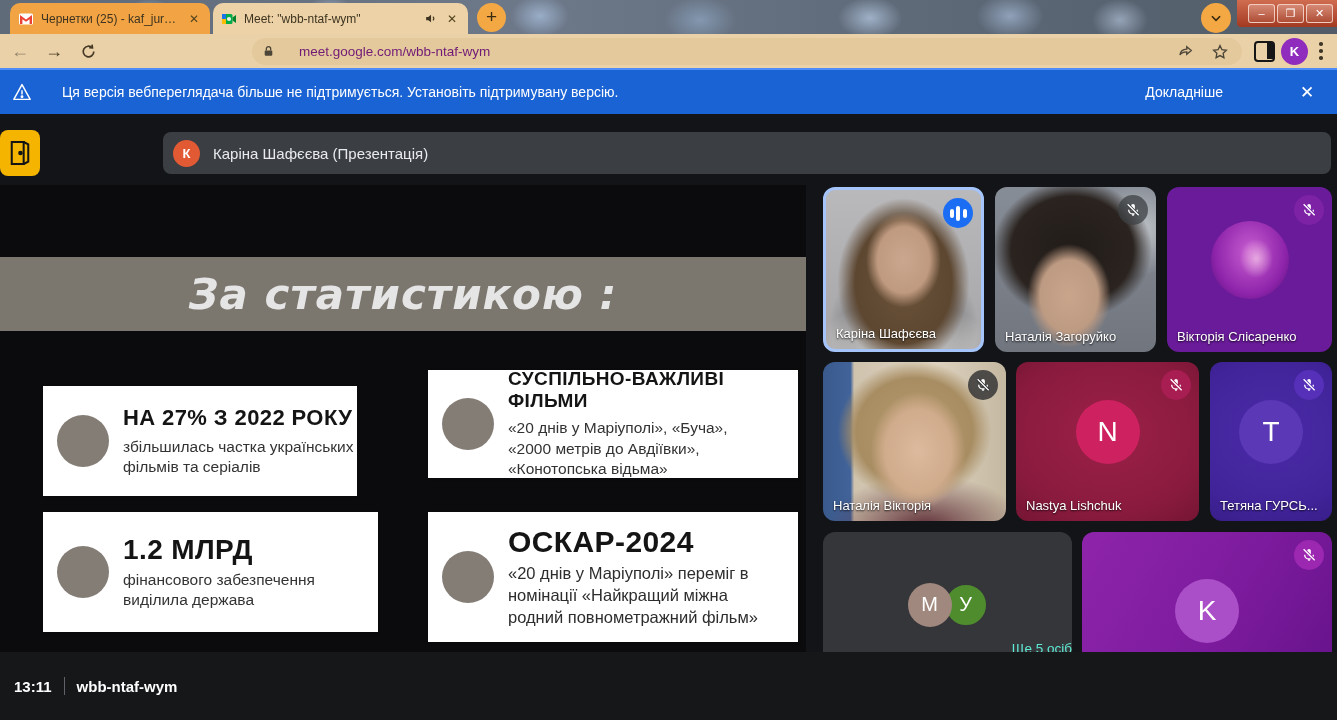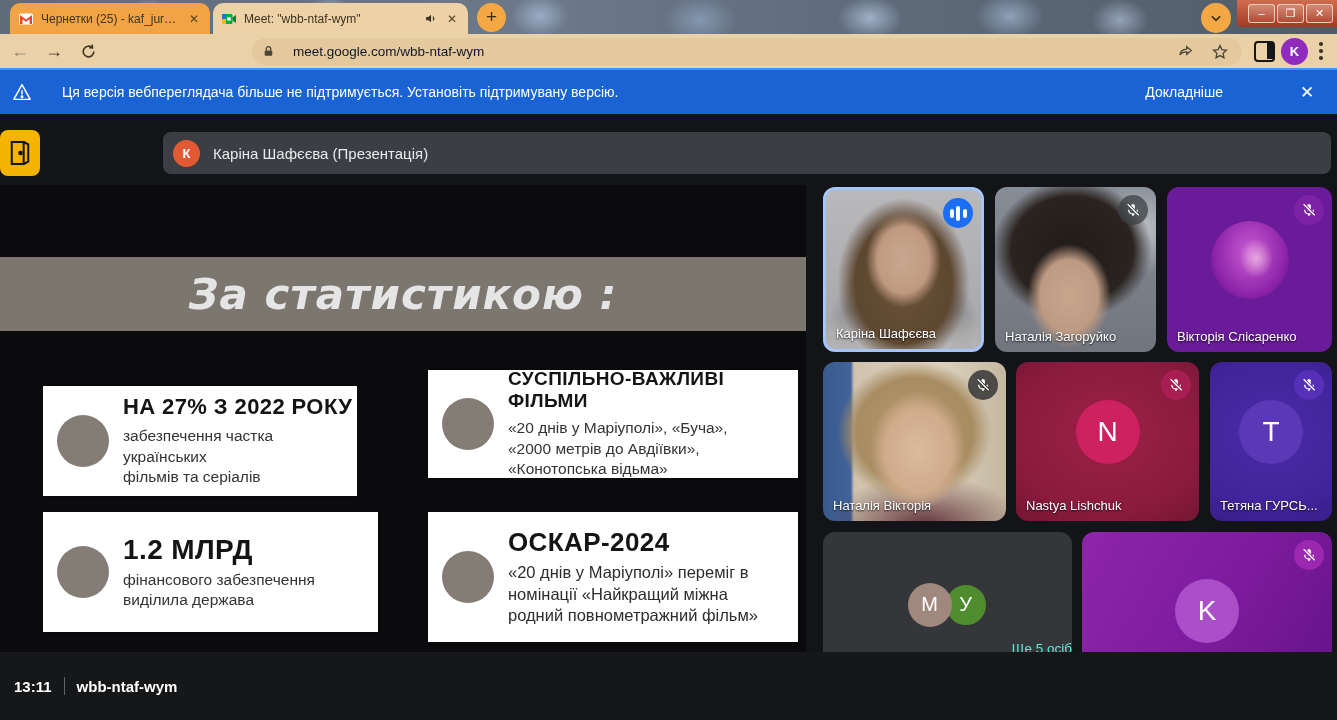--- a/index.html
+++ b/index.html
@@ -41,21 +41,21 @@
 
   
   .toolbar { position:absolute; left:0; top:34px; width:1337px; height:34px; background:#ead1a8;
              display:flex; align-items:center; }
   .nav-btn { width:28px; height:28px; margin-left:6px; text-align:center; line-height:28px;
              font-size:18px; border-radius:50%; cursor:pointer; }
   .back { color:#94876e; } .fwd { color:#4a3e26; }
   .reload { display:flex; align-items:center; justify-content:center; }
   .omnibox { position:absolute; left:252px; top:4px; width:990px; height:27px; background:#e4c99c;
              border-radius:14px; display:flex; align-items:center; padding:0 10px; }
-  .url-text { font-size:13.5px; color:#0f172a; margin-left:18px; flex:1; }
+  .url-text { font-size:13.5px; color:#701a75; margin-left:24px; flex:1; }
   .omni-ic { width:24px; height:24px; display:flex; align-items:center; justify-content:center;
              cursor:pointer; margin-left:10px; }
   .sidepanel-btn { position:absolute; left:1254px; top:7px; width:21px; height:21px; cursor:pointer; }
   .sidepanel-btn .sq { width:21px; height:21px; border:2.5px solid #161616; border-radius:4px;
                       position:relative; }
   .sidepanel-btn .sq::after { content:""; position:absolute; right:0; top:0; width:6px; height:16px;
                       background:#161616; }
   .profile-avatar { position:absolute; left:1281px; top:4px; width:27px; height:27px; border-radius:50%;
     background:#8f2bbd; color:#fff; font-size:13px; font-weight:bold; text-align:center;
     line-height:27px; cursor:pointer; }
@@ -95,21 +95,21 @@
           display:flex; align-items:center; }
   .card-circle { width:52px; height:52px; border-radius:50%; background:#847d75; flex:none;
                  margin:0 14px 0 14px; }
   .card-c1 { left:43px;  top:172px; width:314px; height:110px; }
   .card-c2 { left:428px; top:156px; width:370px; height:108px; }
   .card-c3 { left:43px;  top:298px; width:335px; height:120px; }
   .card-c4 { left:428px; top:298px; width:370px; height:130px; }
   .card-title { font-size:22px; font-weight:bold; color:#141414; letter-spacing:.4px; margin-bottom:6px; }
   .card-c2 .card-title { font-size:19px; }
   .card-c3 .card-title { font-size:28px; margin-bottom:4px; }
-  .card-c4 .card-title { font-size:26px; margin-bottom:4px; }
+  .card-c4 .card-title { font-size:30px; margin-bottom:4px; }
   .card-body { font-size:15.5px; color:#333; line-height:1.32; white-space:pre-line; }
   .card-c4 .card-body { font-size:16.5px; color:#2d2d2d; }
 
   
   .tile { position:absolute; border-radius:12px; overflow:hidden; background:#343538; }
   .tile-name { position:absolute; left:10px; bottom:8px; color:#fff; font-size:13px;
                text-shadow:0 1px 2px rgba(0,0,0,.85); white-space:nowrap; }
   .mic-badge { position:absolute; top:8px; right:8px; width:30px; height:30px; border-radius:50%;
     display:flex; align-items:center; justify-content:center; color:#fff; }
   .speak-badge { position:absolute; top:8px; right:8px; width:30px; height:30px; border-radius:50%;
@@ -276,21 +276,21 @@
     <div class="slide-wrap">
       <div class="slide">
         <div class="slide-titleband">
           <span class="slide-title">За статистикою :</span>
         </div>
 
         <div class="card card-c1">
           <div class="card-circle"></div>
           <div>
             <div class="card-title">НА 27% З 2022 РОКУ</div>
-            <div class="card-body">забезпечення частка українських
+            <div class="card-body">збільшилась частка українських
 фільмів та серіалів</div>
           </div>
         </div>
 
         <div class="card card-c2">
           <div class="card-circle"></div>
           <div>
             <div class="card-title">СУСПІЛЬНО-ВАЖЛИВІ ФІЛЬМИ</div>
             <div class="card-body">«20 днів у Маріуполі», «Буча»,
 «2000 метрів до Авдіївки»,

